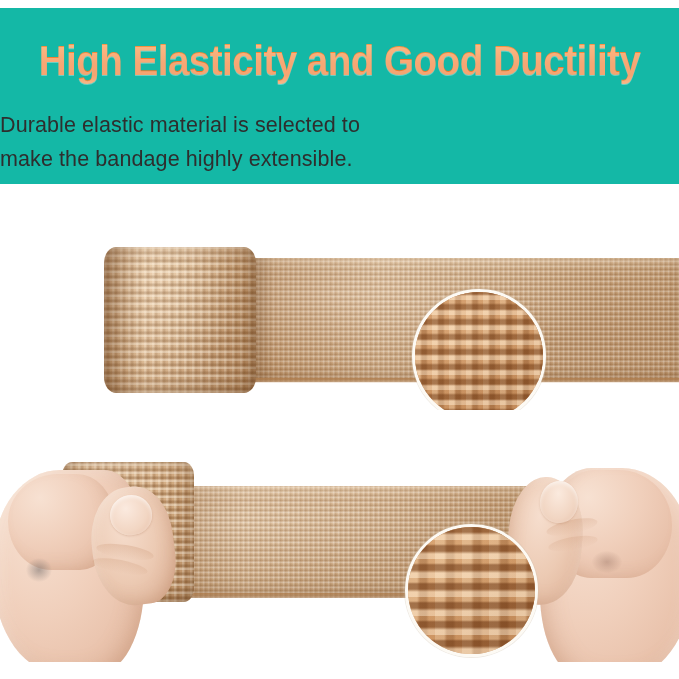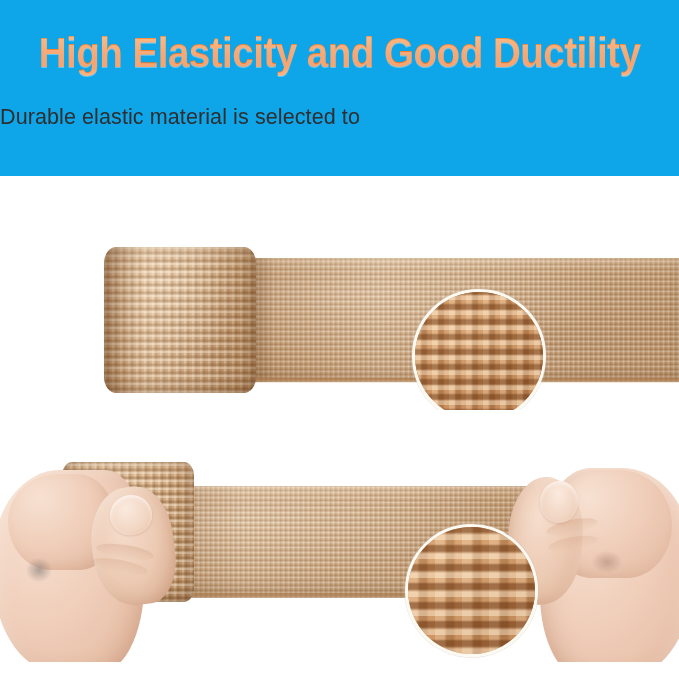--- a/index.html
+++ b/index.html
@@ -20,24 +20,24 @@
     width: 679px;
     height: 679px;
     background: #ffffff;
     overflow: hidden;
   }
 
   
   .header {
     position: absolute;
     left: 0;
-    top: 0;
+    top: 8px;
     width: 679px;
     height: 176px;
-    background: #0ea5e9;
+    background: #14b8a6;
     overflow: hidden;
   }
 
   .headline {
     position: absolute;
     left: 0;
     top: 27px;
     width: 679px;
     text-align: center;
     font-family: "Liberation Sans", sans-serif;
@@ -494,20 +494,21 @@
 </style>
 </head>
 <body>
 
 <div id="page">
 
   <div class="header">
     <div class="headline">High Elasticity and Good Ductility</div>
     <div class="subline">
       <span>Durable elastic material is selected to</span>
+      <span>make the bandage highly extensible.</span>
     </div>
   </div>
 
   <div class="photo photo-top"></div>
 
   <div class="tail-top knit"></div>
   <div class="tail-top-shade"></div>
   <div class="tail-top-edge"></div>
 
   <div class="roll-top knit-coarse"></div>

